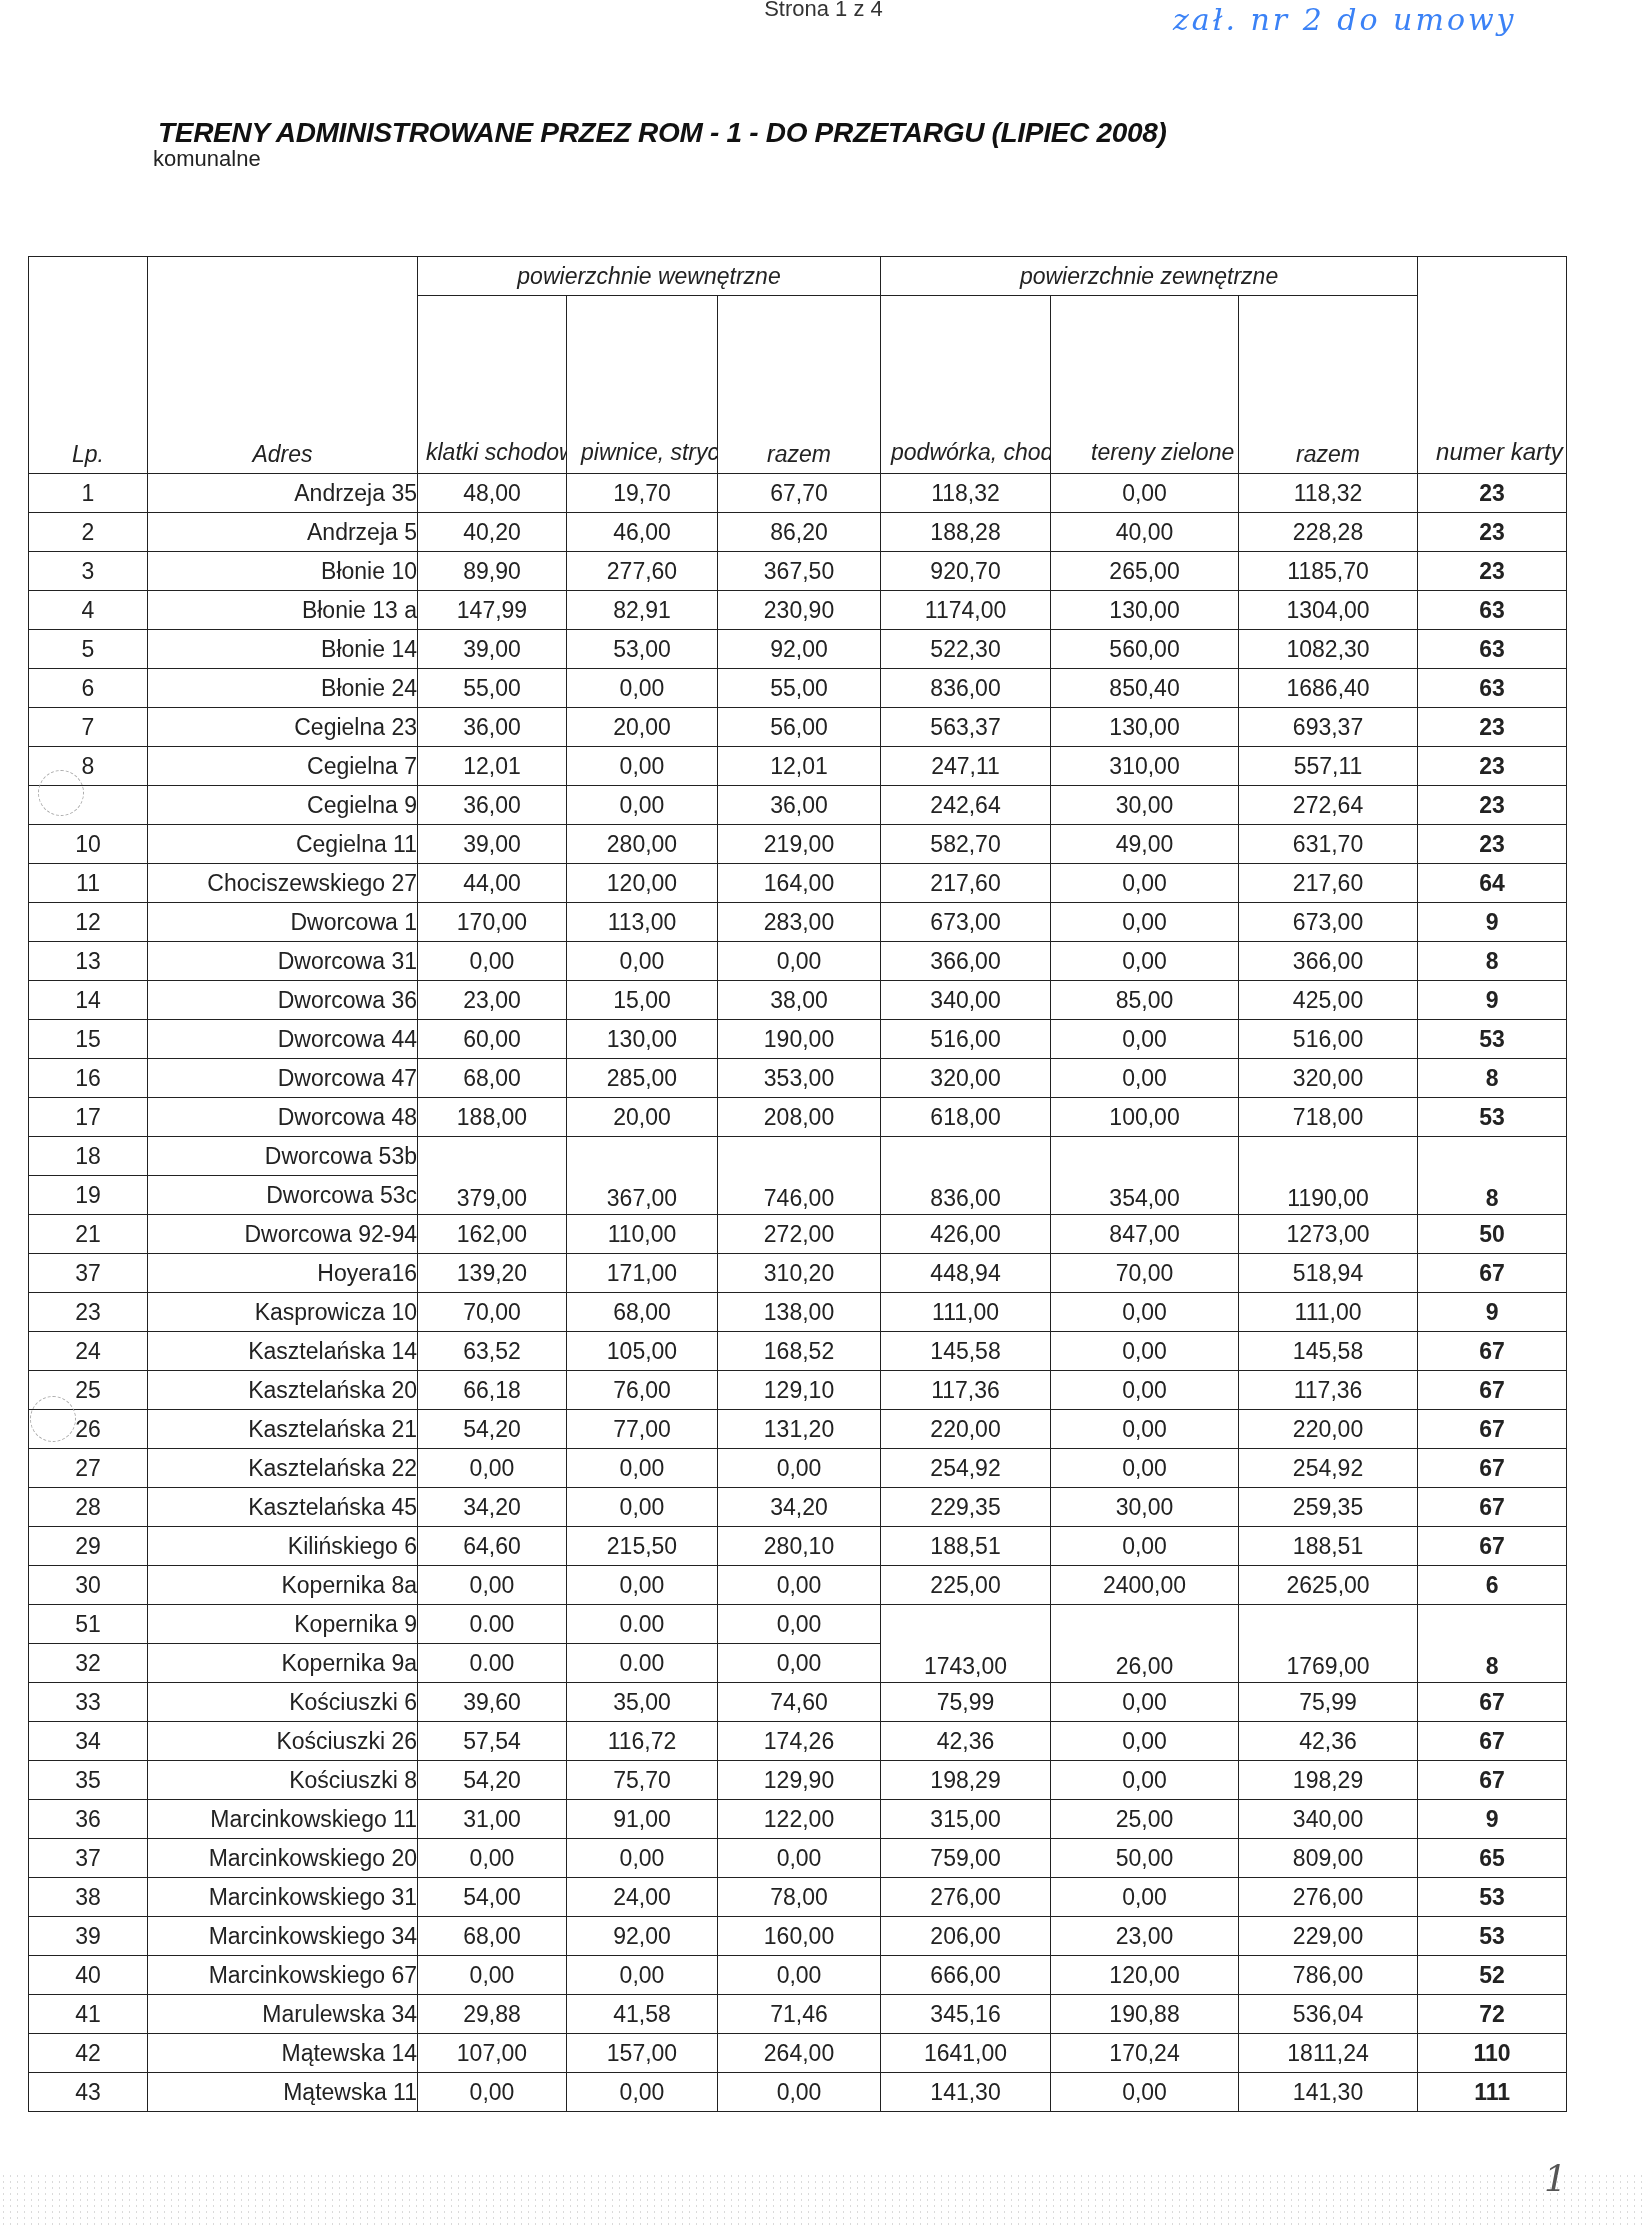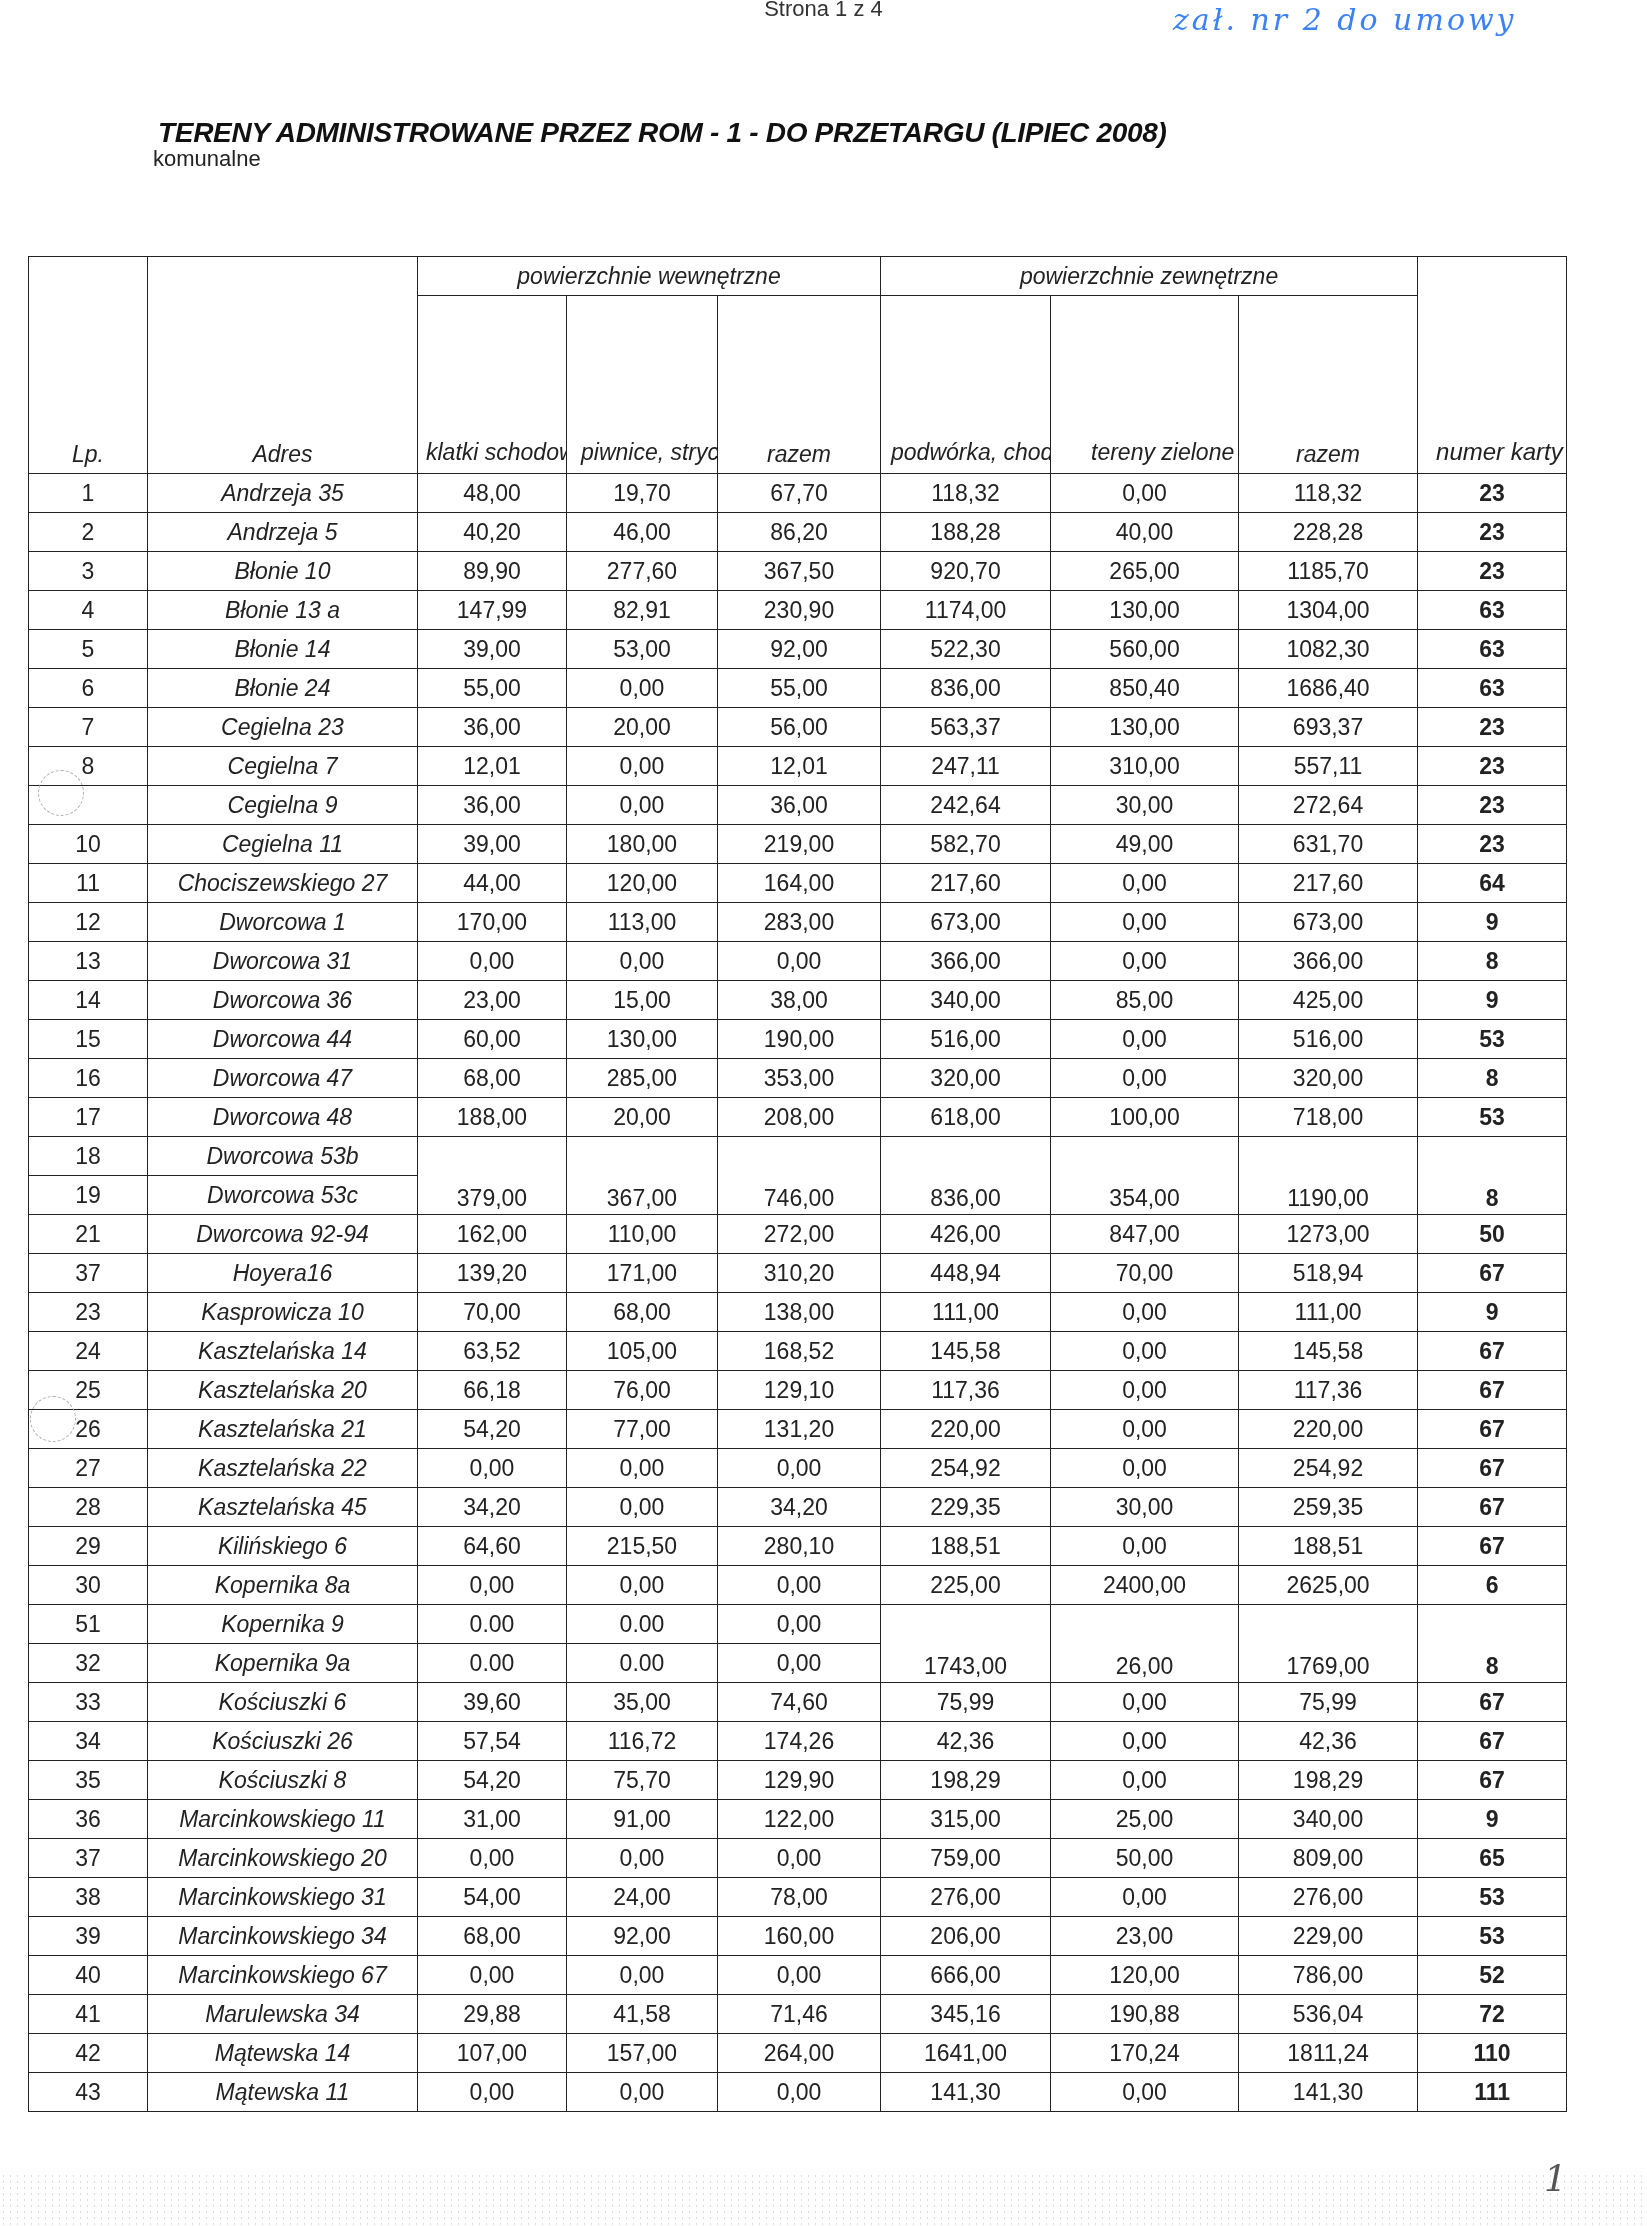--- a/index.html
+++ b/index.html
@@ -16,21 +16,21 @@
                table-layout:fixed; width:1539px; }
   table.data td, table.data th { border:1.6px solid #222; padding:0; overflow:hidden;
                white-space:nowrap; }
   table.data th { font-weight:normal; font-size:23px; line-height:38px; vertical-align:bottom;
                   text-align:center; color:#222;font-style:italic; }
   th.group { height:33px; line-height:33px; vertical-align:middle; }
   th.wrap { white-space:normal; line-height:39px; padding-bottom:2px; }
   th.bold { font-weight:bold; }
   table.data td { height:38px; font-size:23px; color:#222; }
   td.lp { text-align:center; }
-  td.addr { text-align:center; padding-left:4px;font-style:italic; }
+  td.addr { text-align:right; padding-left:4px; }
   td.num { text-align:center; }
   td.num.lo { vertical-align:bottom; padding-bottom:2px; }
   td.map { text-align:center; font-weight:bold; font-size:25px; }
   .page-mark { position:absolute; left:1544px; top:2158px; font-family:"DejaVu Serif", serif;
                font-size:36px; color:#555; font-style:italic; }
   .noise { position:absolute; left:0; top:2173px; width:1647px; height:53px;
            background-image: radial-gradient(#bbb 0.8px, transparent 1px);
            background-size:7px 6px; opacity:0.55; }
   .punch { position:absolute; border:1px dashed #aaa; border-radius:50%; }
 </style>
@@ -168,21 +168,21 @@
         <td class="num">36,00</td>
         <td class="num">242,64</td>
         <td class="num">30,00</td>
         <td class="num">272,64</td>
         <td class="map">23</td>
       </tr>
       <tr>
         <td class="lp">10</td>
         <td class="addr">Cegielna 11</td>
         <td class="num">39,00</td>
-        <td class="num">180,00</td>
+        <td class="num">280,00</td>
         <td class="num">219,00</td>
         <td class="num">582,70</td>
         <td class="num">49,00</td>
         <td class="num">631,70</td>
         <td class="map">23</td>
       </tr>
       <tr>
         <td class="lp">11</td>
         <td class="addr">Chociszewskiego 27</td>
         <td class="num">44,00</td>

